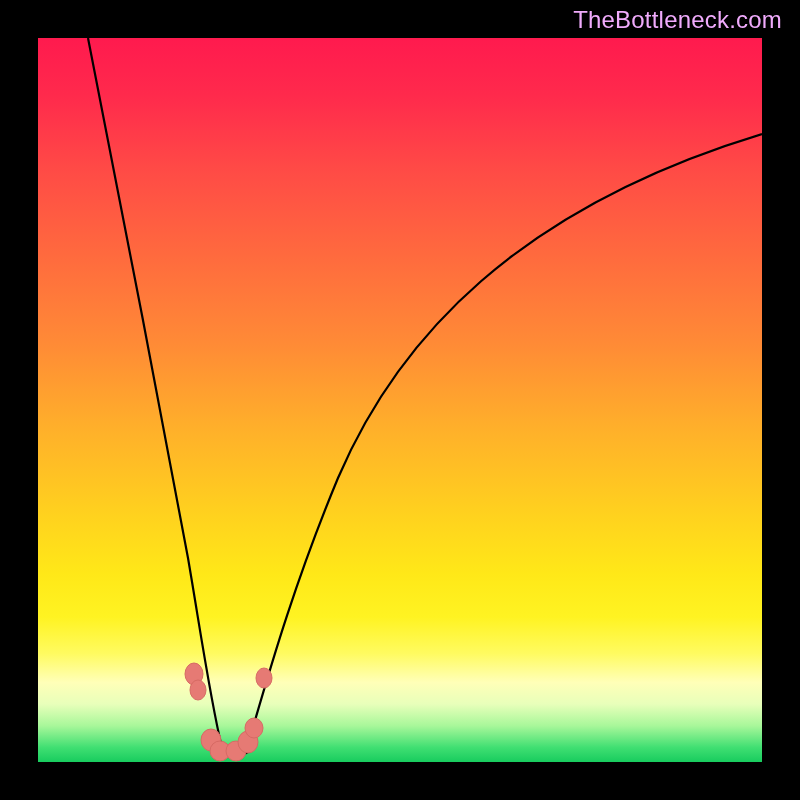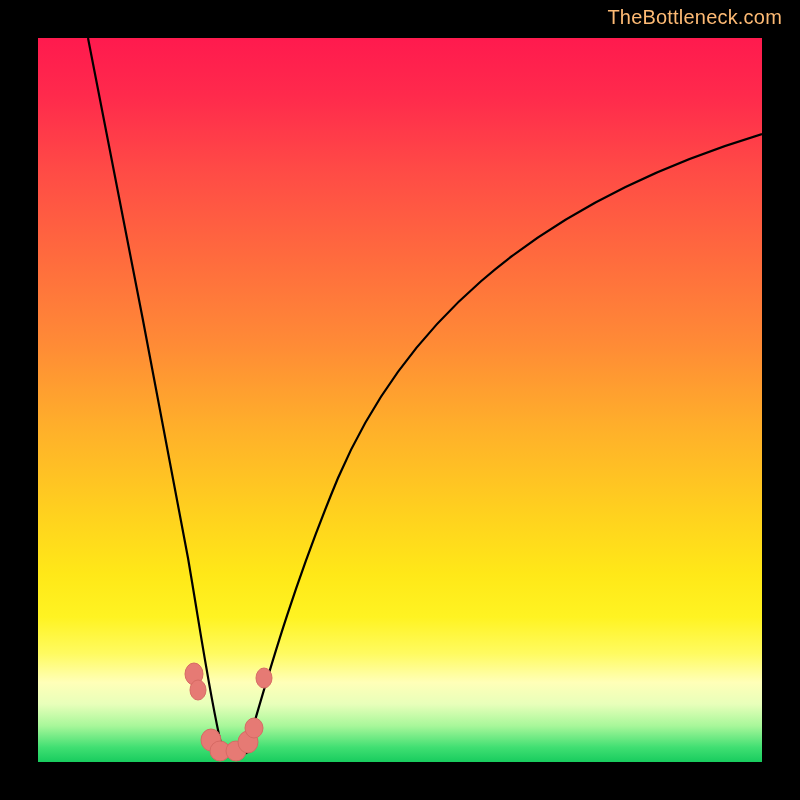--- a/index.html
+++ b/index.html
@@ -48,22 +48,22 @@
     position: absolute;
     left: 0;
     top: 0;
     width: 724px;
     height: 724px;
   }
   .watermark {
     position: absolute;
     top: 6px;
     right: 18px;
-    color: #fdba74;
-    font-size: 20px;
+    color: #f0abfc;
+    font-size: 24px;
     font-weight: 500;
     letter-spacing: 0.2px;
   }
 </style>
 </head>
 <body>
 
 <div class="frame">
   <div class="plot">
     <svg class="curve-svg" viewBox="0 0 724 724" preserveAspectRatio="none">

